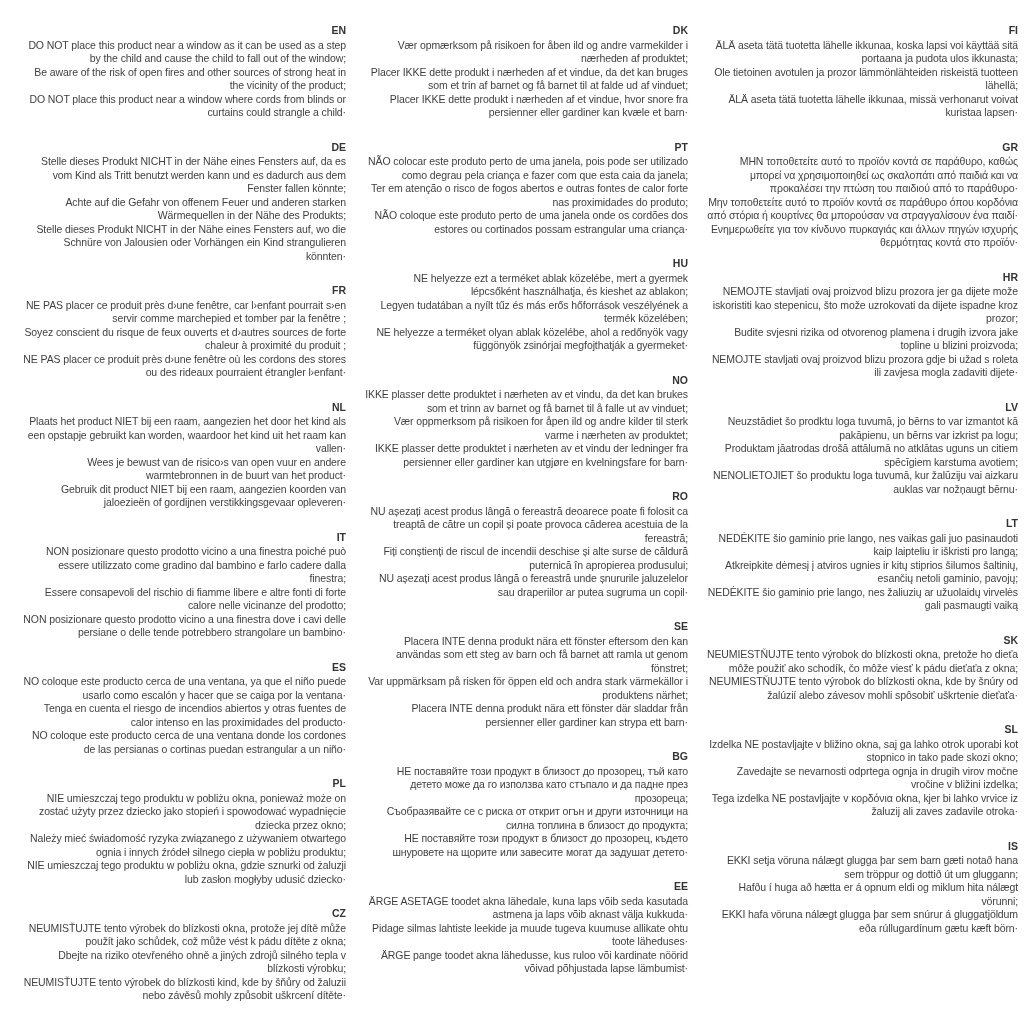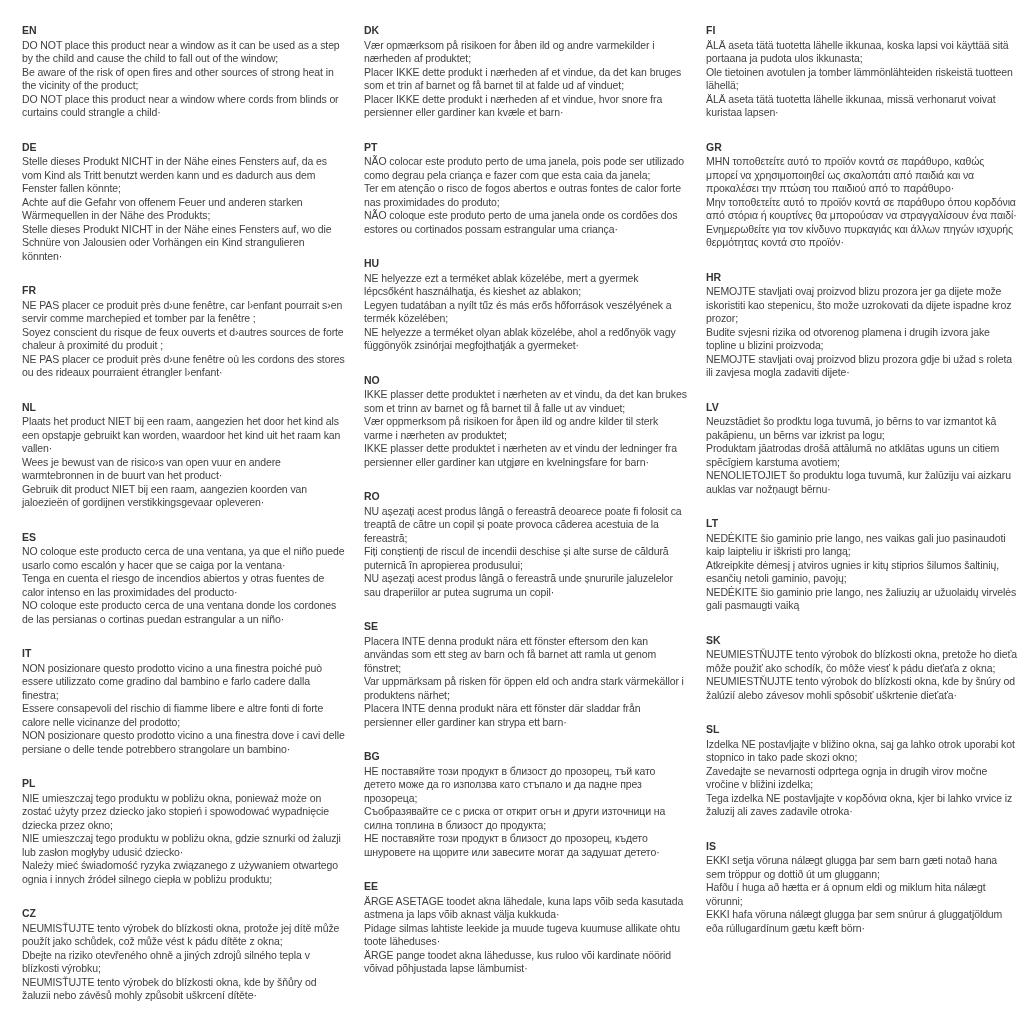--- a/index.html
+++ b/index.html
@@ -17,21 +17,21 @@
   }
   .page {
     box-sizing: border-box;
     width: 1024px;
     padding: 24px 6px 0 22px;
     display: grid;
     grid-template-columns: 324px 324px 312px;
     column-gap: 18px;
   }
   .col { min-width: 0; }
-  .section { margin: 0 0 21px 0; }
+  .section { margin: 0 0 21px 0; text-align: right; }
   .lang-code {
     font-size: 10.5px;
     font-weight: bold;
     color: #333333;
     margin: 0 0 1px 0;
     line-height: 13.5px;
   }
   .warning-p {
     font-size: 10.5px;
     line-height: 13.5px;
@@ -63,42 +63,42 @@
       <p class="warning-p">Soyez conscient du risque de feux ouverts et d›autres sources de forte chaleur à proximité du produit ;</p>
       <p class="warning-p">NE PAS placer ce produit près d›une fenêtre où les cordons des stores ou des rideaux pourraient étrangler l›enfant·</p>
     </div>
     <div class="section">
       <h3 class="lang-code">NL</h3>
       <p class="warning-p">Plaats het product NIET bij een raam, aangezien het door het kind als een opstapje gebruikt kan worden, waardoor het kind uit het raam kan vallen·</p>
       <p class="warning-p">Wees je bewust van de risico›s van open vuur en andere warmtebronnen in de buurt van het product·</p>
       <p class="warning-p">Gebruik dit product NIET bij een raam, aangezien koorden van jaloezieën of gordijnen verstikkingsgevaar opleveren·</p>
     </div>
     <div class="section">
+      <h3 class="lang-code">IT</h3>
+      <p class="warning-p">NON posizionare questo prodotto vicino a una finestra poiché può essere utilizzato come gradino dal bambino e farlo cadere dalla finestra;</p>
+      <p class="warning-p">Essere consapevoli del rischio di fiamme libere e altre fonti di forte calore nelle vicinanze del prodotto;</p>
+      <p class="warning-p">NON posizionare questo prodotto vicino a una finestra dove i cavi delle persiane o delle tende potrebbero strangolare un bambino·</p>
+    </div>
+    <div class="section">
       <h3 class="lang-code">ES</h3>
       <p class="warning-p">NO coloque este producto cerca de una ventana, ya que el niño puede usarlo como escalón y hacer que se caiga por la ventana·</p>
       <p class="warning-p">Tenga en cuenta el riesgo de incendios abiertos y otras fuentes de calor intenso en las proximidades del producto·</p>
       <p class="warning-p">NO coloque este producto cerca de una ventana donde los cordones de las persianas o cortinas puedan estrangular a un niño·</p>
     </div>
     <div class="section">
-      <h3 class="lang-code">IT</h3>
-      <p class="warning-p">NON posizionare questo prodotto vicino a una finestra poiché può essere utilizzato come gradino dal bambino e farlo cadere dalla finestra;</p>
-      <p class="warning-p">Essere consapevoli del rischio di fiamme libere e altre fonti di forte calore nelle vicinanze del prodotto;</p>
-      <p class="warning-p">NON posizionare questo prodotto vicino a una finestra dove i cavi delle persiane o delle tende potrebbero strangolare un bambino·</p>
-    </div>
-    <div class="section">
       <h3 class="lang-code">PL</h3>
       <p class="warning-p">NIE umieszczaj tego produktu w pobliżu okna, ponieważ może on zostać użyty przez dziecko jako stopień i spowodować wypadnięcie dziecka przez okno;</p>
+      <p class="warning-p">Należy mieć świadomość ryzyka związanego z używaniem otwartego ognia i innych źródeł silnego ciepła w pobliżu produktu;</p>
       <p class="warning-p">NIE umieszczaj tego produktu w pobliżu okna, gdzie sznurki od żaluzji lub zasłon mogłyby udusić dziecko·</p>
-      <p class="warning-p">Należy mieć świadomość ryzyka związanego z używaniem otwartego ognia i innych źródeł silnego ciepła w pobliżu produktu;</p>
     </div>
     <div class="section">
       <h3 class="lang-code">CZ</h3>
       <p class="warning-p">NEUMISŤUJTE tento výrobek do blízkosti okna, protože jej dítě může použít jako schůdek, což může vést k pádu dítěte z okna;</p>
       <p class="warning-p">Dbejte na riziko otevřeného ohně a jiných zdrojů silného tepla v blízkosti výrobku;</p>
-      <p class="warning-p">NEUMISŤUJTE tento výrobek do blízkosti okna, kde by šňůry od žaluzii nebo závěsů mohly způsobit uškrcení dítěte·</p>
+      <p class="warning-p">NEUMISŤUJTE tento výrobek do blízkosti kind, kde by šňůry od žaluzii nebo závěsů mohly způsobit uškrcení dítěte·</p>
     </div>
   </div>
 
   <div class="col">
     <div class="section">
       <h3 class="lang-code">DK</h3>
       <p class="warning-p">Vær opmærksom på risikoen for åben ild og andre varmekilder i nærheden af produktet;</p>
       <p class="warning-p">Placer IKKE dette produkt i nærheden af et vindue, da det kan bruges som et trin af barnet og få barnet til at falde ud af vinduet;</p>
       <p class="warning-p">Placer IKKE dette produkt i nærheden af et vindue, hvor snore fra persienner eller gardiner kan kvæle et barn·</p>
     </div>
@@ -143,21 +143,21 @@
       <p class="warning-p">ÄRGE ASETAGE toodet akna lähedale, kuna laps võib seda kasutada astmena ja laps võib aknast välja kukkuda·</p>
       <p class="warning-p">Pidage silmas lahtiste leekide ja muude tugeva kuumuse allikate ohtu toote läheduses·</p>
       <p class="warning-p">ÄRGE pange toodet akna lähedusse, kus ruloo või kardinate nöörid võivad põhjustada lapse lämbumist·</p>
     </div>
   </div>
 
   <div class="col">
     <div class="section">
       <h3 class="lang-code">FI</h3>
       <p class="warning-p">ÄLÄ aseta tätä tuotetta lähelle ikkunaa, koska lapsi voi käyttää sitä portaana ja pudota ulos ikkunasta;</p>
-      <p class="warning-p">Ole tietoinen avotulen ja tomber lämmönlähteiden riskeistä tuotteen lähellä;</p>
+      <p class="warning-p">Ole tietoinen avotulen ja prozor lämmönlähteiden riskeistä tuotteen lähellä;</p>
       <p class="warning-p">ÄLÄ aseta tätä tuotetta lähelle ikkunaa, missä verhonarut voivat kuristaa lapsen·</p>
     </div>
     <div class="section">
       <h3 class="lang-code">GR</h3>
       <p class="warning-p">ΜΗΝ τοποθετείτε αυτό το προϊόν κοντά σε παράθυρο, καθώς μπορεί να χρησιμοποιηθεί ως σκαλοπάτι από παιδιά και να προκαλέσει την πτώση του παιδιού από το παράθυρο·</p>
       <p class="warning-p">Μην τοποθετείτε αυτό το προϊόν κοντά σε παράθυρο όπου κορδόνια από στόρια ή κουρτίνες θα μπορούσαν να στραγγαλίσουν ένα παιδί·</p>
       <p class="warning-p">Ενημερωθείτε για τον κίνδυνο πυρκαγιάς και άλλων πηγών ισχυρής θερμότητας κοντά στο προϊόν·</p>
     </div>
     <div class="section">
       <h3 class="lang-code">HR</h3>

